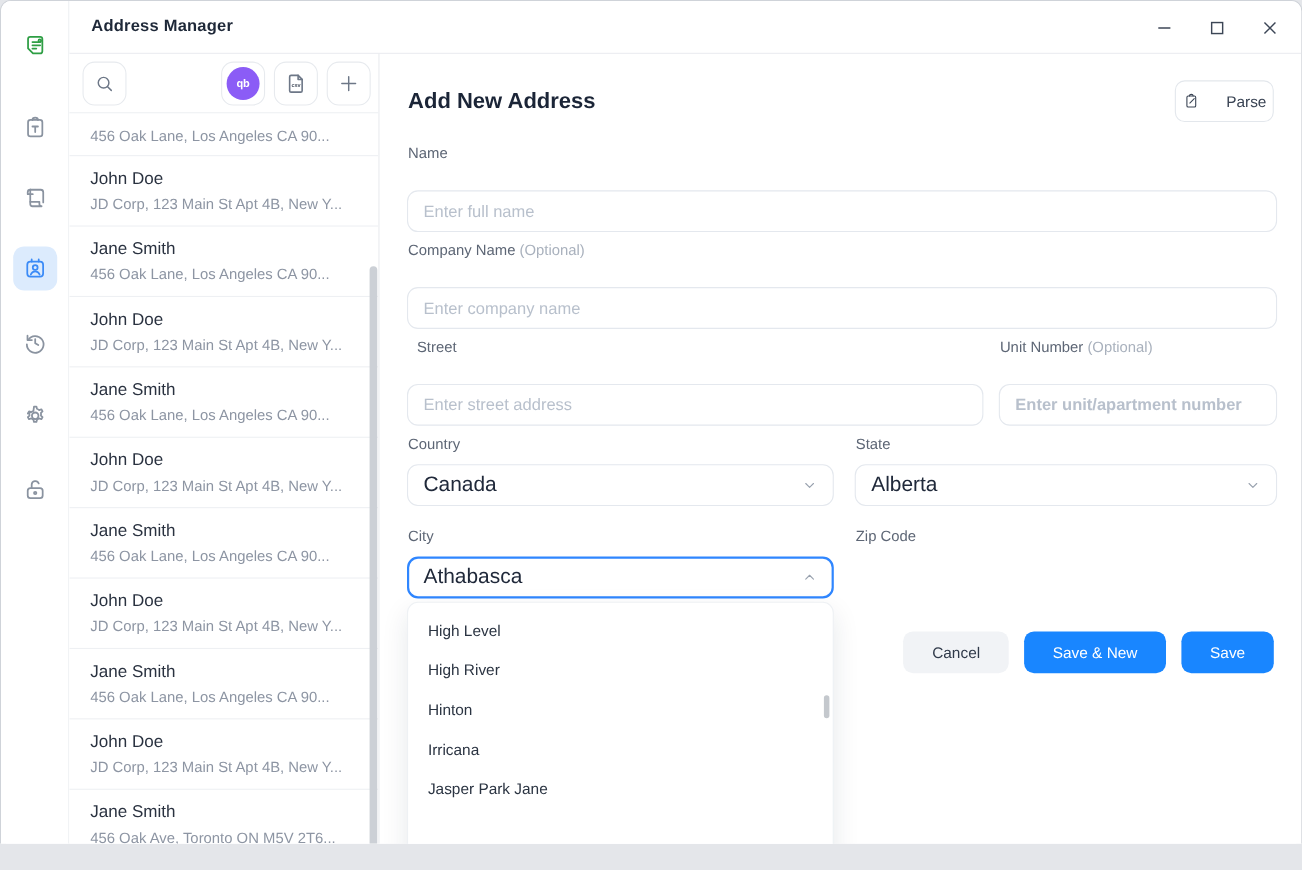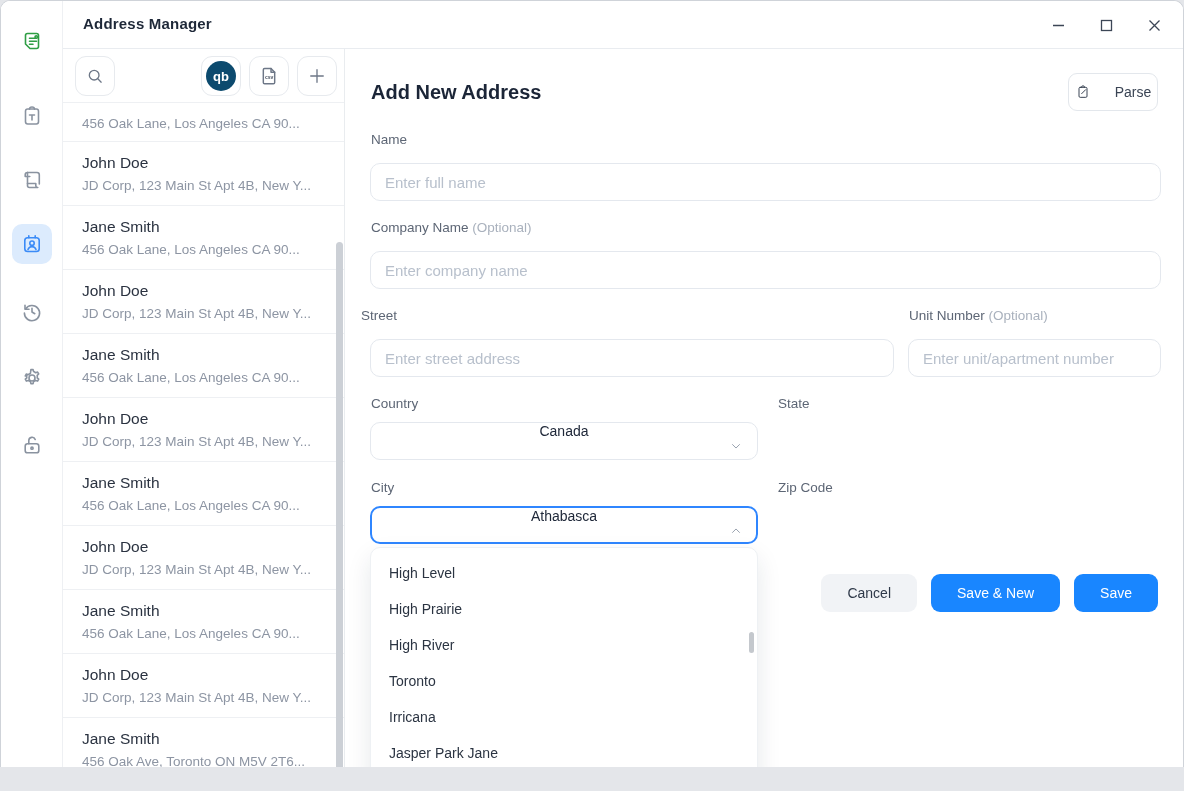--- a/index.html
+++ b/index.html
@@ -76,28 +76,28 @@
     font-size:14px; color:#3a4454; cursor:pointer;
   }
   .parse-btn svg { fill:none; stroke:#3a4454; stroke-width:1.5; stroke-linecap:round; stroke-linejoin:round; }
 
   .field-label { position:absolute; font-size:13.5px; color:#5d6675; }
   .field-label .opt { color:#a9b1bd; }
   .t-input {
     position:absolute; height:38px; background:#fff;
     border:1px solid #e4e8ee; border-radius:10px;
     font-family:"Liberation Sans",sans-serif; font-size:15px; color:#20293a;
-    padding:14px 14px; outline:none;
+    padding:14px 14px; outline:none;margin-top:10px;
   }
   .t-input::placeholder { color:#b8c0cc; }
   .select-box {
     position:absolute; height:38px; background:#fff;
     border:1px solid #e4e8ee; border-radius:10px;
     display:flex; align-items:center; padding:0 14px;
-    font-size:14px; color:#20293a; cursor:pointer;flex-direction:column;
+    font-size:19px; color:#20293a; cursor:pointer;
   }
   .select-box .chev { margin-left:auto; display:flex; }
   .select-box .chev svg { fill:none; stroke:#98a1ae; stroke-width:1.7; stroke-linecap:round; stroke-linejoin:round; }
   .select-box.focused { border:2px solid #2f86ff; padding:0 13px; }
 
   .city-dropdown {
     position:absolute; left:25px; top:498px; width:388px; height:237px;
     background:#fff; border:1px solid #eef1f4; border-radius:10px;
     box-shadow:0 10px 24px rgba(20,35,60,.10);
     overflow:hidden; z-index:5;
@@ -110,23 +110,23 @@
   .dd-scrollbar { position:absolute; right:3px; top:84px; width:5px; height:21px;
     background:#c4c8cd; border-radius:3px; }
 
   .actions { position:absolute; right:25px; top:525px; display:flex; gap:14px; z-index:1; }
   .btn { height:38px; border:none; border-radius:9px; font-family:"Liberation Sans",sans-serif;
     font-size:14px; cursor:pointer; padding:0 26px; }
   .btn.ghost { background:#f1f3f6; color:#2f3949; }
   .btn.primary { background:#1986ff; color:#ffffff; }
 
   
-  .qb-circle { width:30px; height:30px; border-radius:50%; background:#0c4a6e;
+  .qb-circle { width:30px; height:30px; border-radius:50%; background:#8b5cf6;
     display:flex; align-items:center; justify-content:center;
-    color:#fff; font-size:13px; font-weight:700; letter-spacing:0; }
+    color:#fff; font-size:10px; font-weight:700; letter-spacing:0; }
   .csv-label { font-size:5.5px; fill:#4a5362; stroke:none; font-weight:700; }
 </style>
 </head>
 <body>
 
 <div class="window">
 
   <div class="titlebar">
     <div class="app-title">Address Manager</div>
     <div class="win-controls">
@@ -314,43 +314,51 @@
     <label class="field-label" style="left:26px; top:83px">
       <span>Name</span>
     </label>
     <input class="t-input" style="left: 25px; top: 114px; width: 791px;" placeholder="Enter full name">
 
     <label class="field-label" style="left:26px; top:171px">
       <span>Company Name</span> <span class="opt">(Optional)</span>
     </label>
     <input class="t-input" style="left: 25px; top: 202px; width: 791px;" placeholder="Enter company name">
 
-    <label class="field-label" style="left:16px; top:259px">
+    <label class="field-label" style="left:34px; top:259px">
       <span>Street</span>
     </label>
     <input class="t-input" style="left: 25px; top: 290px; width: 524px;" placeholder="Enter street address">
     <label class="field-label" style="left:564px; top:259px">
       <span>Unit Number</span> <span class="opt">(Optional)</span>
     </label>
-    <input class="t-input" style="left: 563px; top: 290px; width: 253px;" placeholder="Enter unit/apartment number">
+    <input class="t-input" style="left: 563px; top: 290px; width: 253px; font-weight: bold;" placeholder="Enter unit/apartment number">
 
     <label class="field-label" style="left:26px; top:347px">
       <span>Country</span>
     </label>
     <div class="select-box" style="left:25px; top:373px; width:388px">
       <span>Canada</span>
       <span class="chev">
         <svg width="14" height="14" viewBox="0 0 24 24">
             <path d="M6 9.5l6 6 6-6"></path>
           </svg>
       </span>
     </div>
     <label class="field-label" style="left:433px; top:347px">
       <span>State</span>
     </label>
+    <div class="select-box" style="left:432px; top:373px; width:384px">
+      <span>Alberta</span>
+      <span class="chev">
+        <svg width="14" height="14" viewBox="0 0 24 24">
+            <path d="M6 9.5l6 6 6-6"></path>
+          </svg>
+      </span>
+    </div>
 
     <label class="field-label" style="left:26px; top:431px">
       <span>City</span>
     </label>
     <div class="select-box focused" style="left:25px; top:457px; width:388px">
       <span>Athabasca</span>
       <span class="chev">
         <svg width="14" height="14" viewBox="0 0 24 24">
             <path d="M6 14.5l6-6 6 6"></path>
           </svg>
@@ -361,25 +369,24 @@
     </label>
 
     <div class="city-dropdown">
       <ul>
         <li>Hay Lakes</li>
       </ul>
       <ul style="margin-top:0">
 
           <li>High Level</li>
 
-          <li>High Prairie</li>
 
           <li>High River</li>
 
-          <li>Toronto</li>
+          <li>Hinton</li>
 
           <li>Irricana</li>
 
           <li>Jasper Park Jane</li>
         </ul>
       <div class="dd-scrollbar"></div>
     </div>
 
     <div class="actions">
       <button class="btn ghost">Cancel</button>

